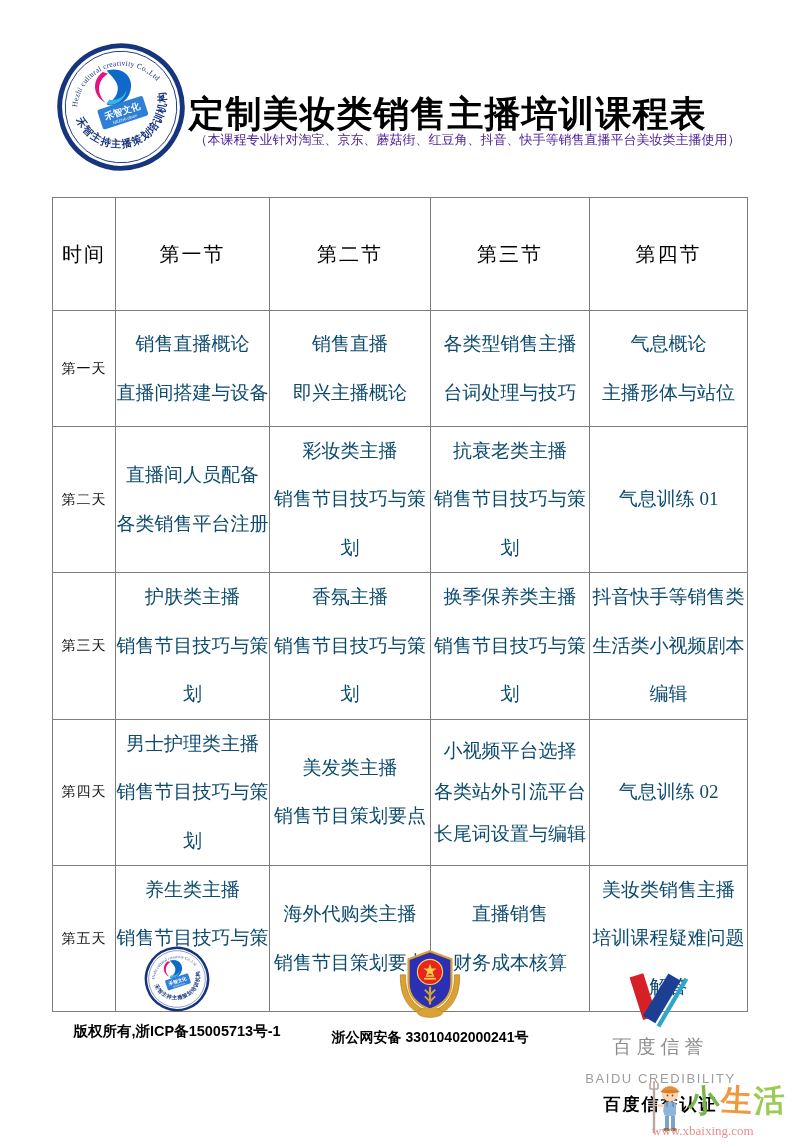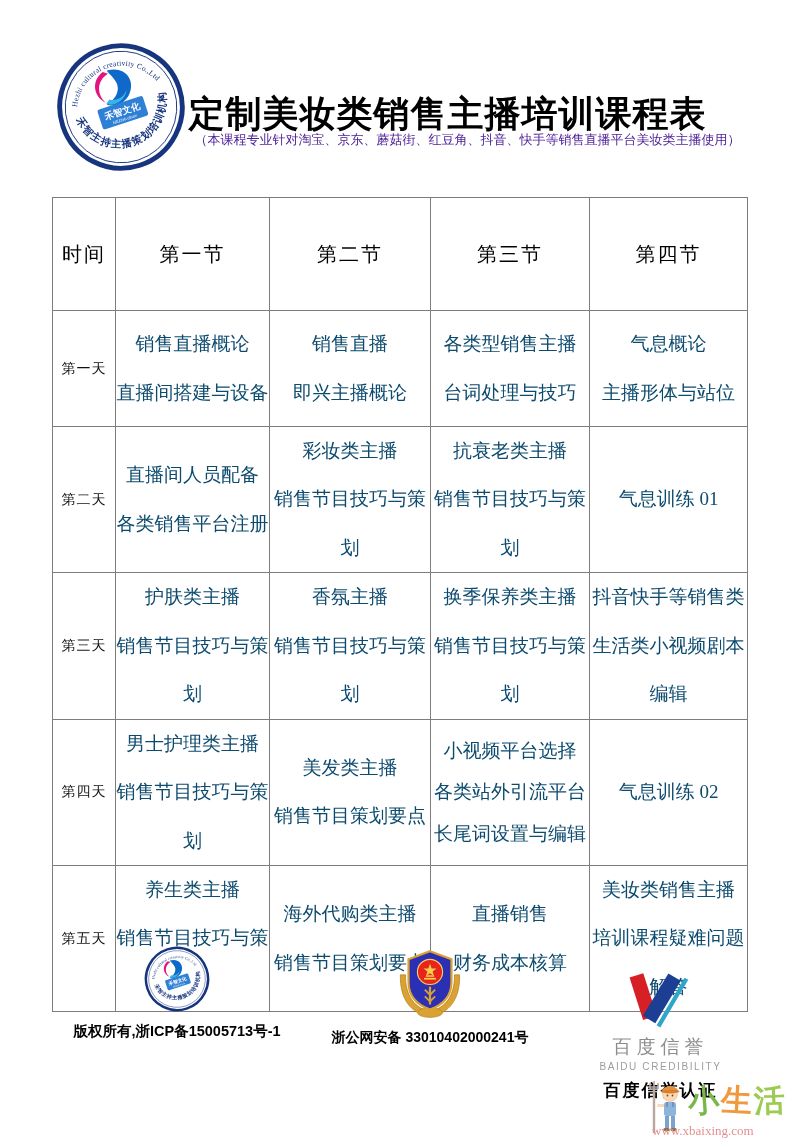--- a/index.html
+++ b/index.html
@@ -23,21 +23,21 @@
   td.cell{font-size:19px;line-height:2.55;color:#0c4a6e;white-space:pre-line;}
 
   
   .footer-left{position:absolute;left:72px;top:946px;width:210px;text-align:center;}
   .footer-mid{position:absolute;left:325px;top:944px;width:210px;text-align:center;}
   .footer-right{position:absolute;left:578px;top:972px;width:165px;text-align:center;}
   .caption-sans{font-family:"Liberation Sans","DejaVu Sans",sans-serif;}
   .copyright-text{margin-top:6px;font-size:14.5px;font-weight:600;white-space:nowrap;}
   .police-text{margin-top:3px;font-size:14px;font-weight:700;white-space:nowrap;}
   .baidu-name{margin-top:2px;font-size:19px;color:#8d8d8d;letter-spacing:5px;font-weight:500;}
-  .baidu-en{margin-top:1px;font-size:10px;color:#9d9d9d;letter-spacing:1.6px;}
+  .baidu-en{margin-top:11px;font-size:13px;color:#9d9d9d;letter-spacing:1.6px;}
   .baidu-caption{margin-top:7px;font-size:17px;font-weight:700;color:#000;letter-spacing:2px;}
 
   
   .watermark{position:absolute;left:648px;top:1076px;width:150px;height:66px;}
   .wm-boy{position:absolute;left:0;top:3px;}
   .wm-name{position:absolute;left:40px;top:4px;font-size:31px;font-weight:700;
            font-family:"Liberation Sans","DejaVu Sans",sans-serif;letter-spacing:2px;white-space:nowrap;}
   .wm-name .c0{color:#79b74a;display:inline-block;transform:rotate(-4deg);}
   .wm-name .c1{color:#f0993e;display:inline-block;transform:rotate(3deg);}
   .wm-name .c2{color:#9ccb52;display:inline-block;transform:rotate(-2deg);}

